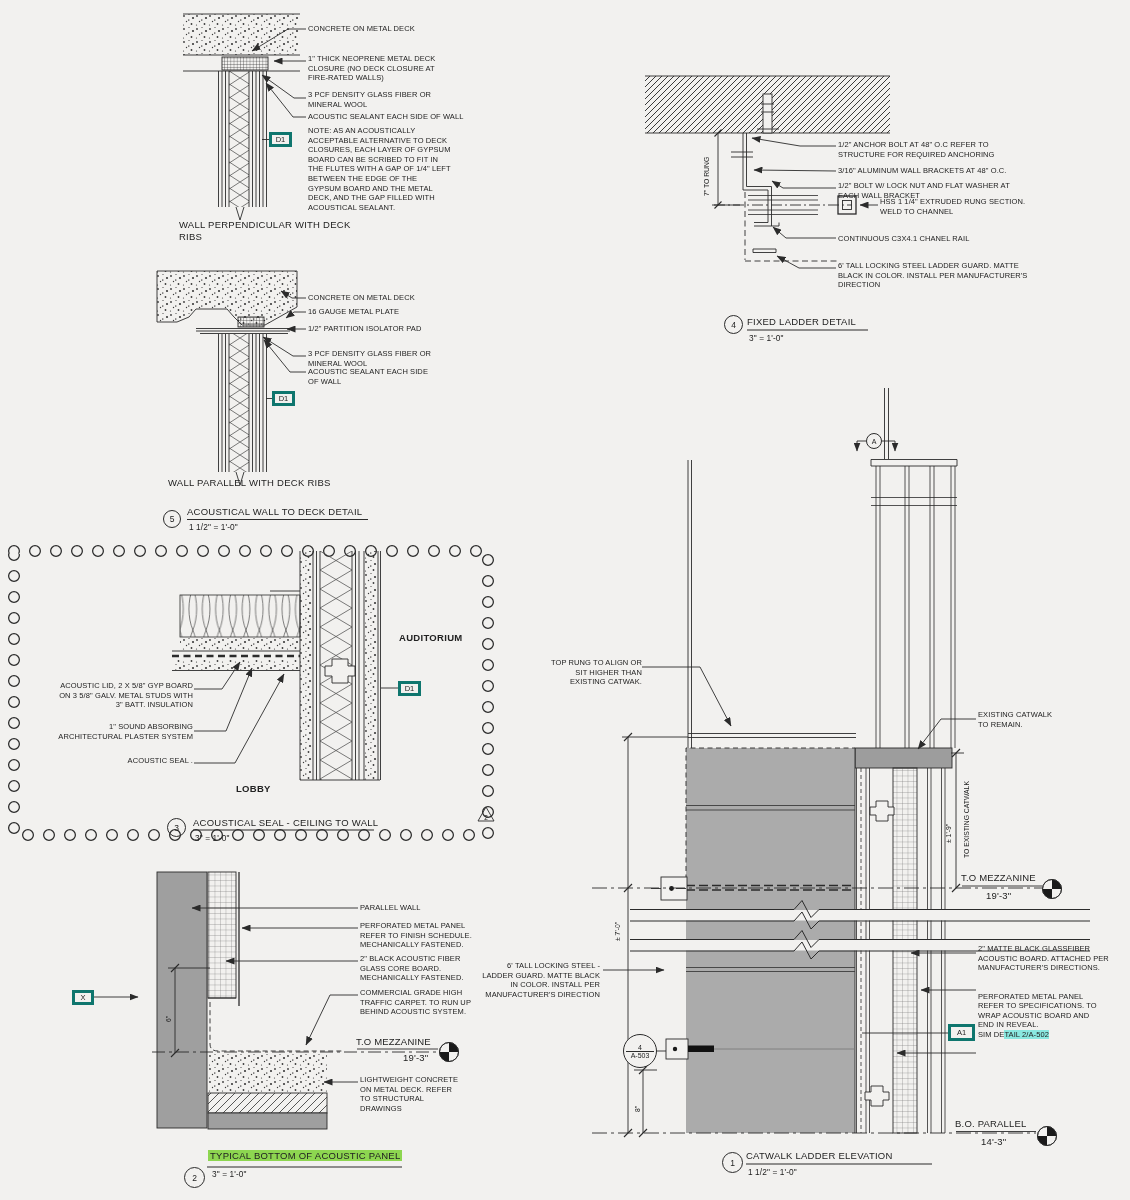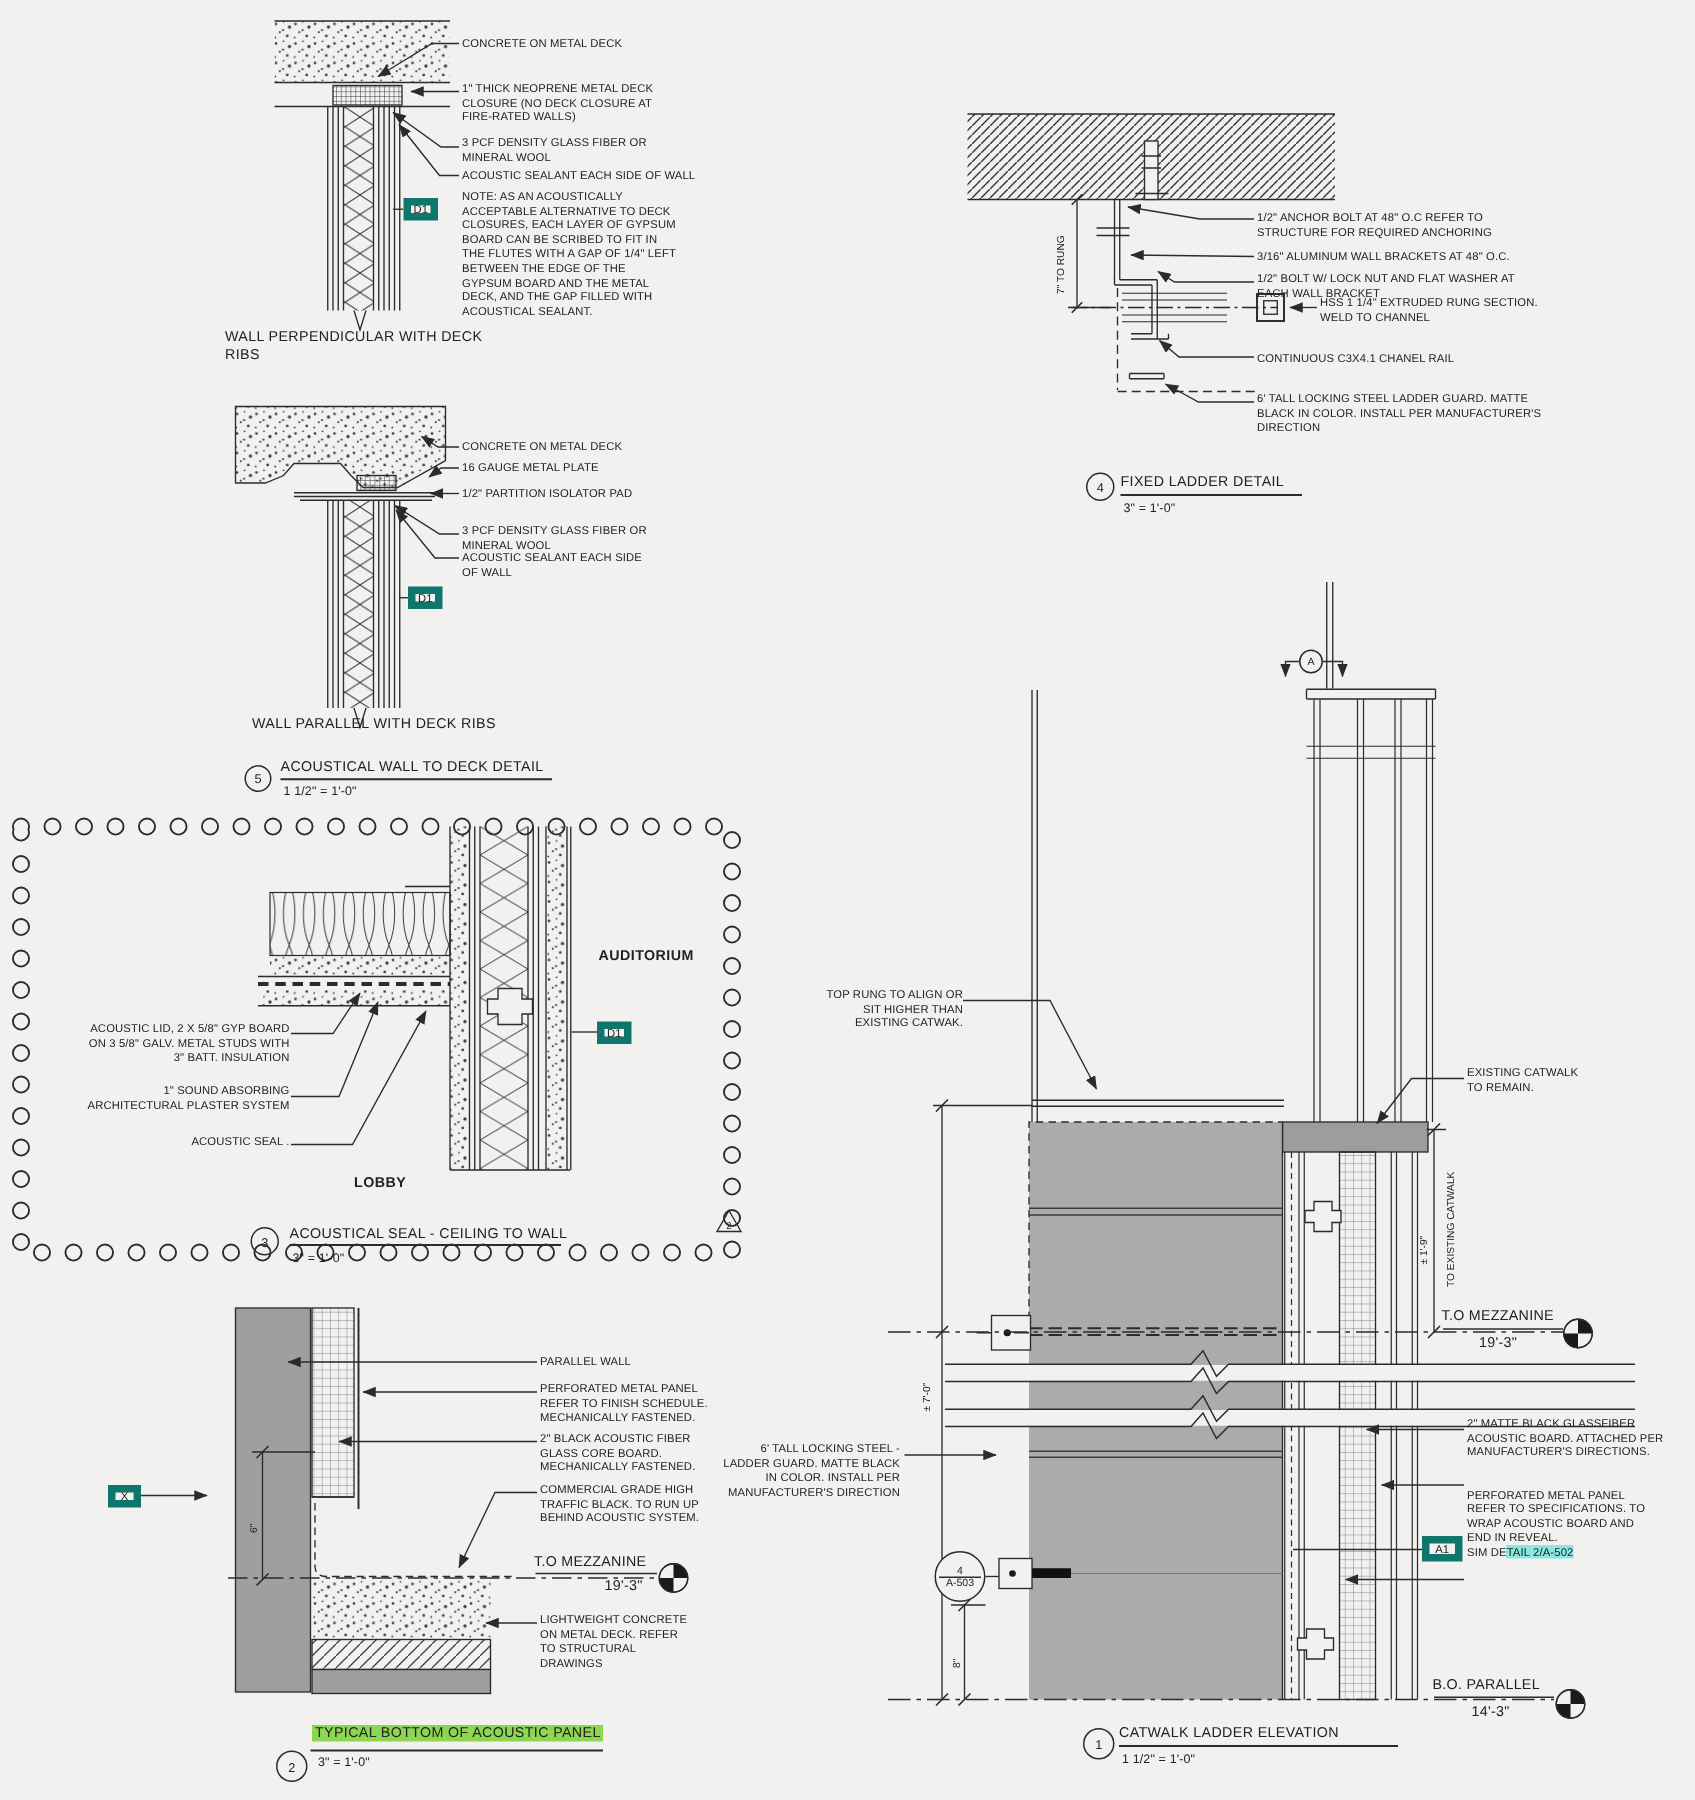--- a/index.html
+++ b/index.html
@@ -5,21 +5,21 @@
   html,body{margin:0;padding:0;background:#f2f1ef;}
   #sheet{position:relative;width:1130px;height:1200px;background:#f2f1ef;overflow:hidden;
          font-family:"Liberation Sans",sans-serif;color:#222;}
   svg.linework{position:absolute;left:0;top:0;}
   .t{position:absolute;font-size:7.5px;line-height:1.28;letter-spacing:.1px;white-space:pre-line;color:#222;}
   .tr{text-align:right;}
   .ttl{font-size:9.5px;letter-spacing:.25px;}
   .room{font-weight:bold;font-size:9.5px;letter-spacing:.3px;}
   .lvl{font-size:9.5px;letter-spacing:.2px;}
   .scale{font-size:8.3px;}
-  .tag{position:absolute;border:5px solid #0f766e;background:#f2f1ef;font-size:7.5px;
+  .tag{position:absolute;border:3px solid #0f766e;background:#f2f1ef;font-size:7.5px;
        display:flex;align-items:center;justify-content:center;color:#222;box-sizing:border-box;}
   .bub{position:absolute;border:1.2px solid #2b2b2b;border-radius:50%;display:flex;align-items:center;
        justify-content:center;font-size:8.5px;color:#222;box-sizing:border-box;background:transparent;}
   .bub2{position:absolute;width:34px;height:34px;border:1.1px solid #2b2b2b;border-radius:50%;
         display:flex;flex-direction:column;align-items:center;justify-content:center;font-size:7px;
         box-sizing:border-box;background:#f2f1ef;}
   .bub2 .bot{border-top:1px solid #2b2b2b;width:86%;text-align:center;}
   .bub2 .top{width:100%;text-align:center;}
   .hl-g{background:#8dd650;padding:0 2px;}
   .hl-c{background:#8ae8e0;margin-top:40px;}
@@ -259,21 +259,21 @@
 <div class="t" style="left:308px;top:126px;width:168px">NOTE:  AS AN ACOUSTICALLY
 ACCEPTABLE ALTERNATIVE TO DECK
 CLOSURES, EACH LAYER OF GYPSUM
 BOARD CAN BE SCRIBED TO FIT IN
 THE FLUTES WITH A GAP OF 1/4" LEFT
 BETWEEN THE EDGE OF THE
 GYPSUM BOARD AND THE METAL
 DECK, AND THE GAP FILLED WITH
 ACOUSTICAL SEALANT.</div>
 <div class="tag" style="left:269px;top:132px;width:23px;height:15px">D1</div>
-<div class="t ttl" style="left:150px;top:219px">WALL PERPENDICULAR WITH DECK
+<div class="t ttl" style="left:179px;top:219px">WALL PERPENDICULAR WITH DECK
 RIBS</div>
 
 <div class="t" style="left:308px;top:293px">CONCRETE ON METAL DECK</div>
 <div class="t" style="left:308px;top:307px">16 GAUGE METAL PLATE</div>
 <div class="t" style="left:308px;top:324px">1/2" PARTITION ISOLATOR PAD</div>
 <div class="t" style="left:308px;top:349px">3 PCF DENSITY GLASS FIBER OR
 MINERAL WOOL</div>
 <div class="t" style="left:308px;top:367px">ACOUSTIC SEALANT EACH SIDE
 OF WALL</div>
 <div class="tag" style="left:272px;top:391px;width:23px;height:15px">D1</div>
@@ -313,21 +313,21 @@
 
 <div class="tag" style="left:72px;top:990px;width:22px;height:15px">X</div>
 <div class="t" style="left:360px;top:903px">PARALLEL WALL</div>
 <div class="t" style="left:360px;top:921px">PERFORATED METAL PANEL
 REFER TO FINISH SCHEDULE.
 MECHANICALLY FASTENED.</div>
 <div class="t" style="left:360px;top:954px">2" BLACK ACOUSTIC FIBER
 GLASS CORE BOARD.
 MECHANICALLY FASTENED.</div>
 <div class="t" style="left:360px;top:988px">COMMERCIAL GRADE HIGH
-TRAFFIC BLACK. TO RUN UP
+TRAFFIC CARPET. TO RUN UP
 BEHIND ACOUSTIC SYSTEM.</div>
 <div class="t" style="left:360px;top:1075px">LIGHTWEIGHT CONCRETE
 ON METAL DECK. REFER
 TO STRUCTURAL
 DRAWINGS</div>
 <div class="t lvl" style="left:356px;top:1036px">T.O MEZZANINE</div>
 <div class="t lvl" style="left:403px;top:1052px">19'-3"</div>
 <div class="bub" style="left:184px;top:1167px;width:21px;height:21px">2</div>
 <div class="t ttl" style="left:208px;top:1150px"><span class="hl-g">TYPICAL BOTTOM OF ACOUSTIC PANEL</span></div>
 <div class="t scale" style="left:212px;top:1169px">3" = 1'-0"</div>

